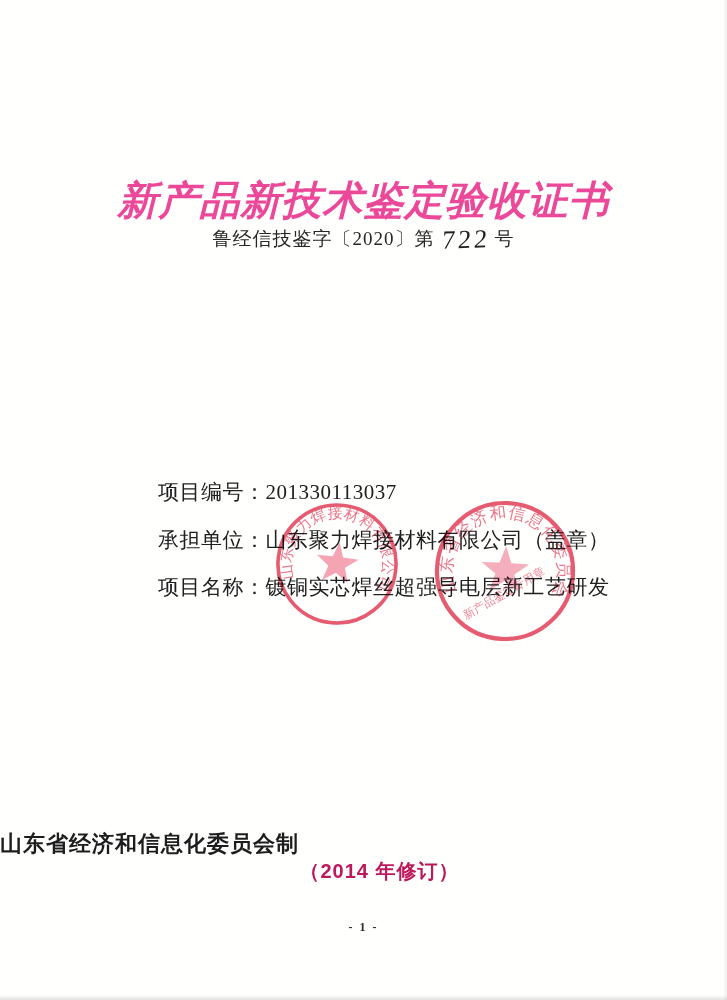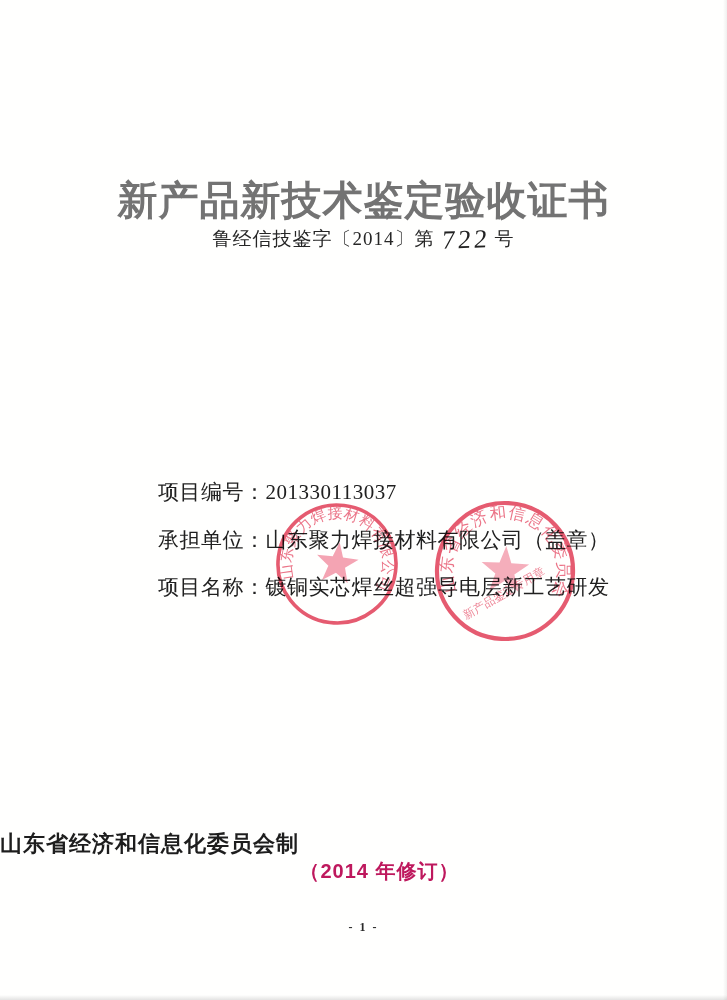--- a/index.html
+++ b/index.html
@@ -19,21 +19,22 @@
   }
   .page::before{
     content:"";position:absolute;top:0;bottom:0;right:0;width:4px;
     background:linear-gradient(to right,rgba(60,60,60,0),rgba(60,60,60,.08));
     pointer-events:none;
   }
 
   .title{
     position:absolute;top:146px;left:0;width:100%;
     text-align:center;font-size:40px;font-weight:700;letter-spacing:1px;
-    color:#737373;
+    color:#ec4899;
+    font-style:italic;
   }
   .docnum{
     position:absolute;top:225px;left:0;width:100%;
     text-align:center;font-size:19px;color:#262626;letter-spacing:1px;
     white-space:nowrap;
   }
   .docnum .hand{
     display:inline-block;font-size:26px;font-weight:400;letter-spacing:3px;
     transform:rotate(-2deg) skewX(-6deg);vertical-align:-3px;margin:0 5px 0 7px;
     color:#222;
@@ -67,21 +68,21 @@
   .stamp-right{left:425px;top:491px;transform:rotate(3deg);}
 </style>
 </head>
 <body>
 
 <div class="page">
 
   <h1 class="title">新产品新技术鉴定验收证书</h1>
 
   <div class="docnum">
-    <span>鲁经信技鉴字〔2014〕第</span><span class="hand">722</span><span>号</span>
+    <span>鲁经信技鉴字〔2020〕第</span><span class="hand">722</span><span>号</span>
   </div>
 
   <div class="fields">
     <div class="frow">
       <span class="flabel">项目编号：</span><span class="fvalue">201330113037</span>
     </div>
     <div class="frow">
       <span class="flabel">承担单位：</span><span class="fvalue">山东聚力焊接材料有限公司（盖章）</span>
     </div>
     <div class="frow">

